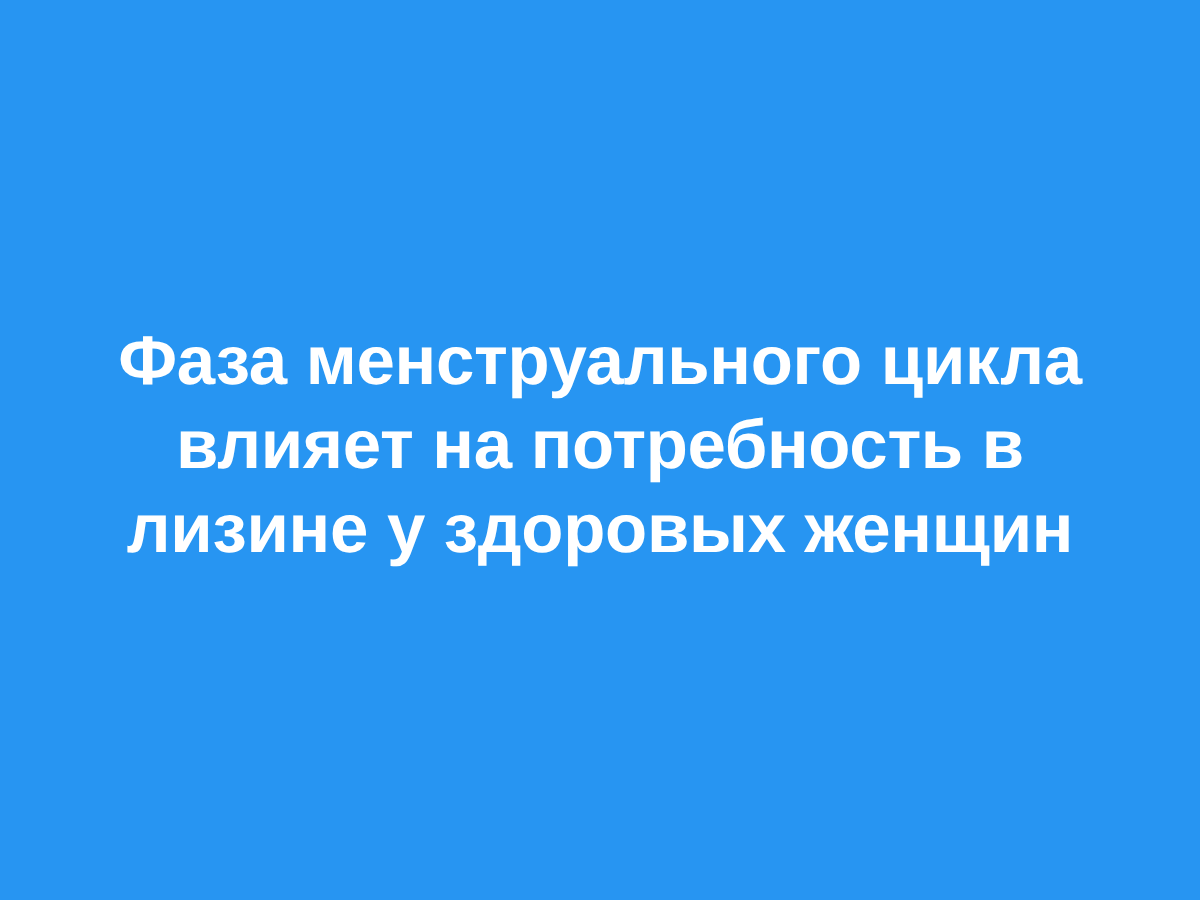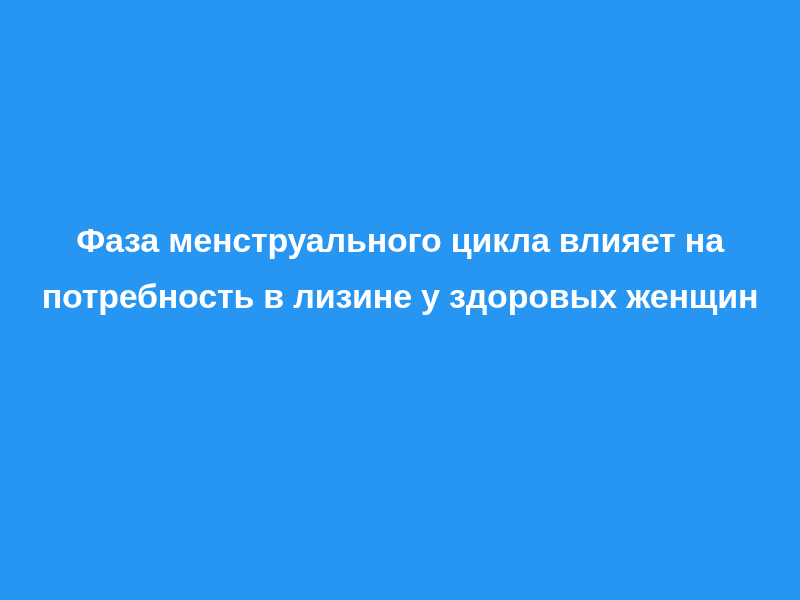--- a/index.html
+++ b/index.html
@@ -35,21 +35,21 @@
     top: 212px;
     padding: 0 40px;
     box-sizing: border-box;
     text-align: center;
   }
 
   .title-text {
     margin: 0;
     color: #ffffff;
     font-family: "Liberation Sans", "DejaVu Sans", sans-serif;
-    font-size: 34px;
+    font-size: 46px;
     font-weight: 700;
     line-height: 56px;
     letter-spacing: -0.2px;
     text-align: center;
     white-space: pre-wrap;
     word-break: normal;
   }
 </style>
 </head>
 <body>

